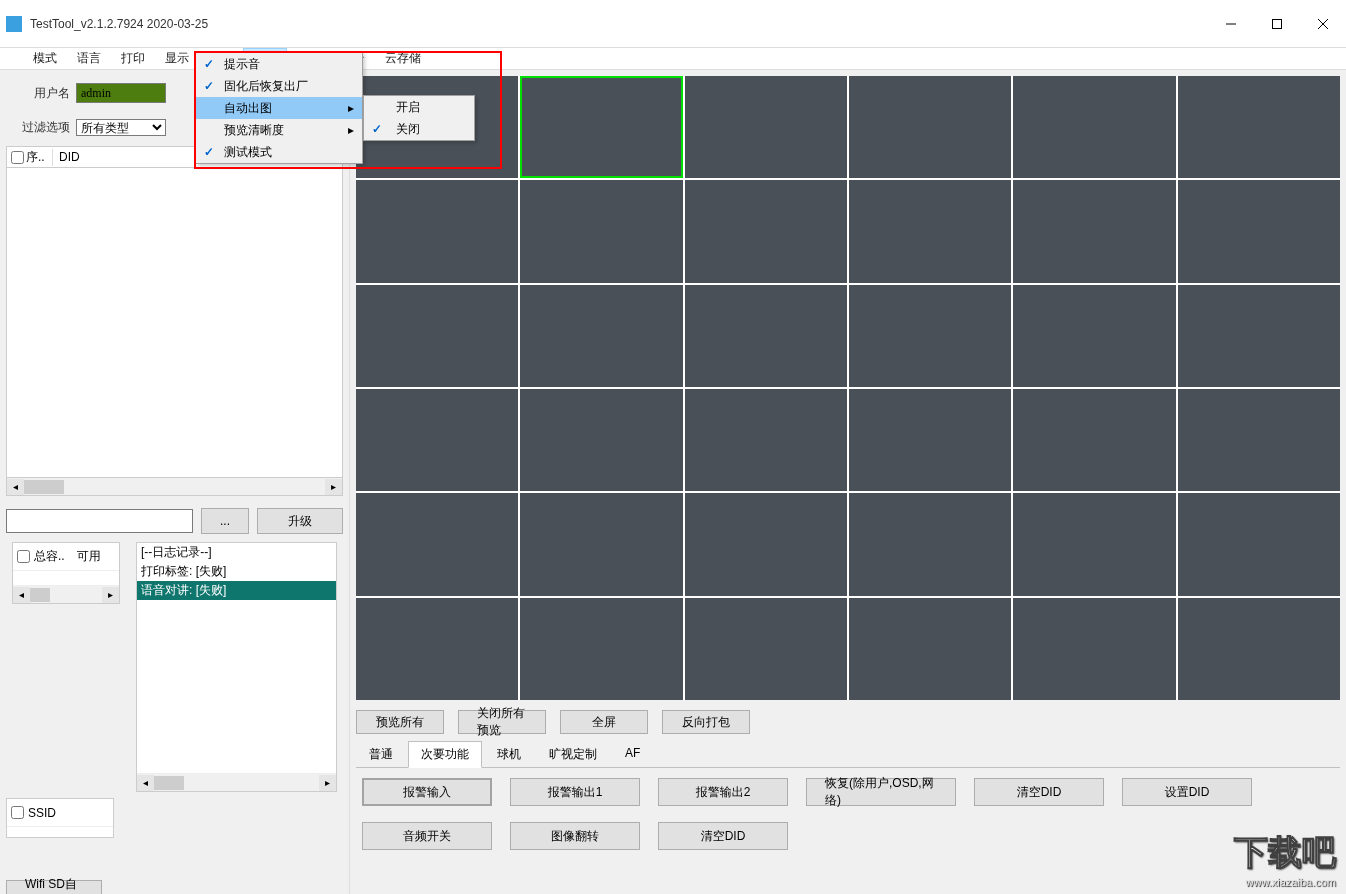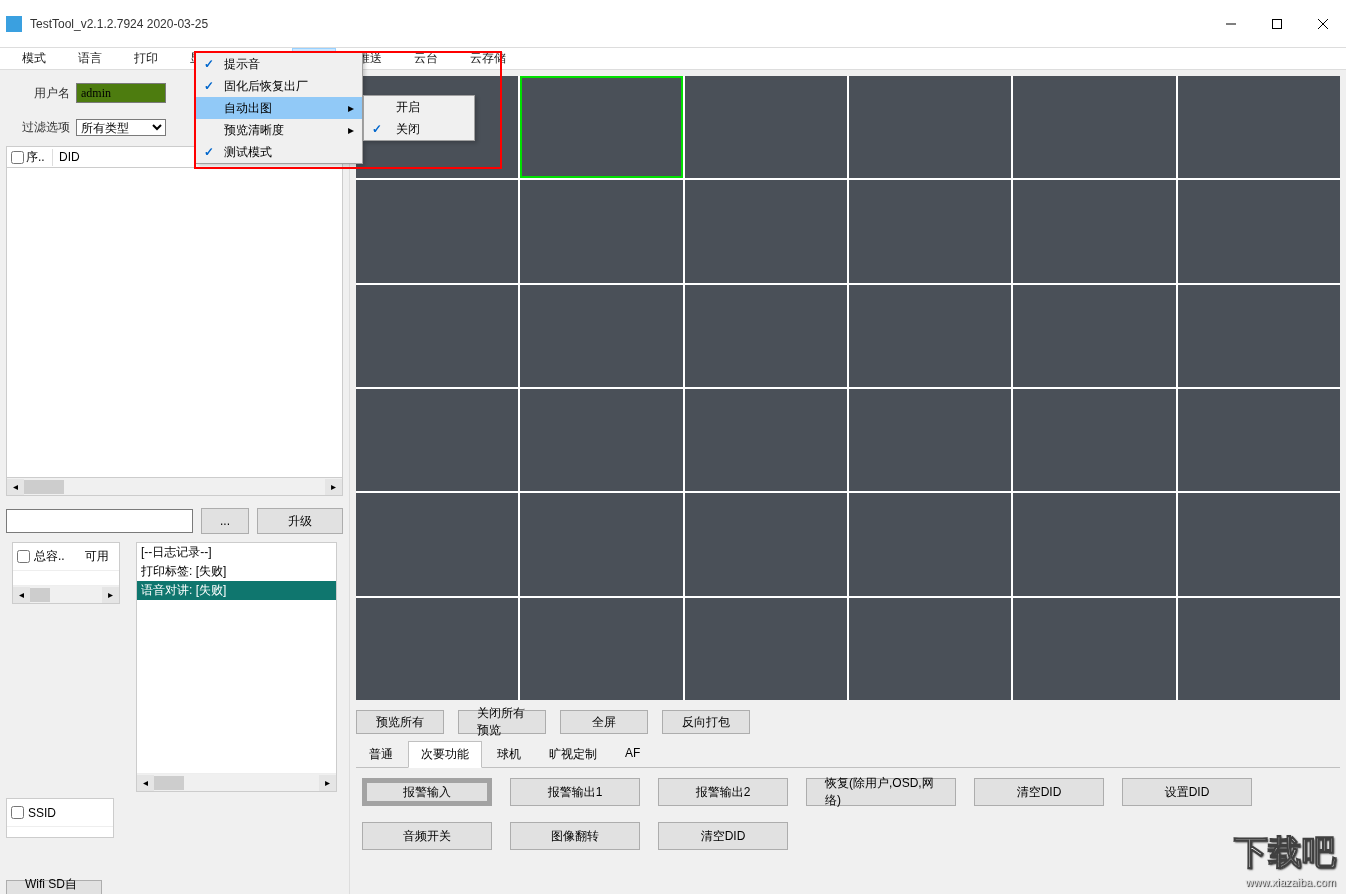--- a/index.html
+++ b/index.html
@@ -6,21 +6,21 @@
 html, body { width: 1346px; height: 894px; background: #fff; overflow: hidden; }
 
 
 .titlebar { height: 48px; display: flex; align-items: center; border-bottom: 1px solid #ddd; background: #fff; }
 .titlebar .icon { width: 16px; height: 16px; margin: 0 6px; background: #3aa0e0; display: inline-block; }
 .titlebar .title { flex: 1; color: #333; padding-left: 2px; }
 .winbtns { display: flex; }
 .winbtn { width: 46px; height: 30px; display: flex; align-items: center; justify-content: center; color: #333; }
 
 
-.menubar { height: 22px; display: flex; align-items: center; border-bottom: 1px solid #ddd; background: #fff; padding-left: 12px; gap: 12px; }
+.menubar { height: 22px; display: flex; align-items: center; border-bottom: 1px solid #ddd; background: #fff; padding-left: 23px; gap: 0; }
 .menuitem { padding: 2px 10px; color: #222; cursor: default; }
 .menuitem.active { background: #cce8ff; border: 1px solid #99d1ff; padding: 1px 9px; }
 
 
 .dropdown { position: absolute; top: 52px; left: 195px; width: 168px; background: #f0f0f0; border: 1px solid #a0a0a0; z-index: 10; box-shadow: 2px 2px 4px rgba(0,0,0,0.2); }
 .dropdown-item { height: 22px; display: flex; align-items: center; padding-left: 28px; position: relative; }
 .dropdown-item.hl { background: #91c9f7; }
 .dropdown-item .check { position: absolute; left: 8px; color: #0066cc; font-weight: bold; }
 .dropdown-item .arrow { position: absolute; right: 8px; }
 .submenu { position: absolute; top: 95px; left: 363px; width: 112px; background: #f0f0f0; border: 1px solid #a0a0a0; z-index: 11; box-shadow: 2px 2px 4px rgba(0,0,0,0.2); }
@@ -75,21 +75,21 @@
 
 
 .tabs { display: flex; margin: 2px 6px 0 6px; border-bottom: 1px solid #c0c0c0; }
 .tab { padding: 4px 12px; border: 1px solid transparent; border-bottom: none; margin-right: 2px; background: transparent; position: relative; top: 1px; }
 .tab.active { background: #fff; border-color: #c0c0c0; border-bottom: 1px solid #fff; }
 
 .tabbody { border: 0; margin: 0 6px; padding: 10px 6px; background: #f0f0f0; }
 .btngrid { display: flex; flex-wrap: wrap; gap: 16px 18px; }
 .btngrid .btn { width: 130px; height: 28px; }
 .btngrid .btn.long { width: 150px; }
-.btngrid .btn.sel { border: 5px solid #a3a3a3; }
+.btngrid .btn.sel { border: 2px solid #a3a3a3; }
 
 .watermark { position: absolute; right: 10px; bottom: 6px; opacity: 0.85; pointer-events: none; font-family: Arial; }
 .watermark .big { font-size: 34px; font-weight: bold; color: #fff; text-shadow: 1px 1px 2px #000; -webkit-text-stroke: 1px #222; }
 .watermark .small { font-size: 11px; color: #ddd; text-align: right; text-shadow: 1px 1px 1px #000; }
 
 input[type=checkbox] { width: 13px; height: 13px; }
 </style>
 </head>
 <body>
 
@@ -197,21 +197,21 @@
       <input type="text" style="">
       <div class="btn">...</div>
       <div class="btn wide">升级</div>
     </div>
 
     <div style="display:flex; gap:4px; margin:0 6px;">
       <div class="panel small" style="width:108px;">
         <div class="panel-head">
           <input type="checkbox" style="">
           <span>总容..</span>
-          <span style="margin-left:16px">可用</span>
+          <span style="margin-left:8px">可用</span>
         </div>
         <div class="panel-body"></div>
         <div class="hscroll" style="margin:0;border:none;border-top:1px solid #eee;">
           <div class="arrow">◂</div>
           <div class="thumb" style="width:20px"></div>
           <div class="track"></div>
           <div class="arrow">▸</div>
         </div>
       </div>
       <div class="panel" style="flex:1;height:250px;">

